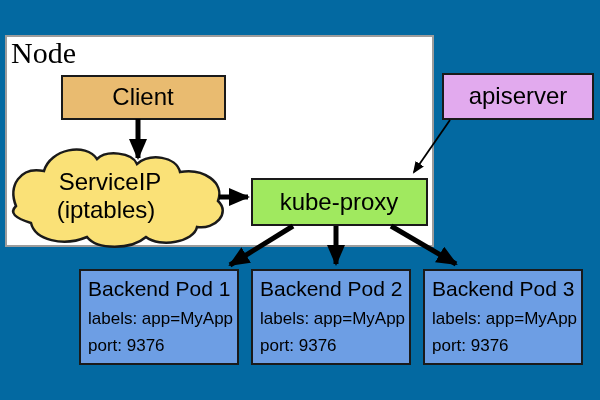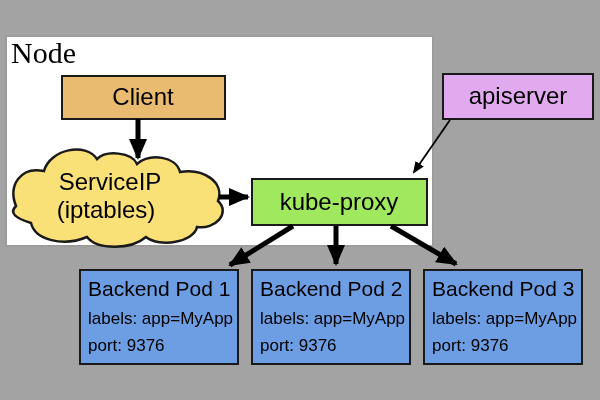--- a/index.html
+++ b/index.html
@@ -1,16 +1,16 @@
 <!DOCTYPE html>
 <html><head>
 <meta charset="utf-8">
 <style>
   html,body{margin:0;padding:0;background:#fff;}
-  .canvas{position:relative;width:600px;height:400px;background:#a3a3a3;overflow:hidden;
+  .canvas{position:relative;width:600px;height:400px;background:#0369a1;overflow:hidden;
           font-family:"Liberation Sans",sans-serif;}
   svg{display:block;}
   text{fill:#000;}
   .t-serif{font-family:"Liberation Serif","DejaVu Serif",serif;font-size:30px;}
   .t-box{font-size:24px;}
   .t-pod-title{font-size:21px;}
   .t-pod-sub{font-size:17px;}
 </style>
 </head>
 <body>

